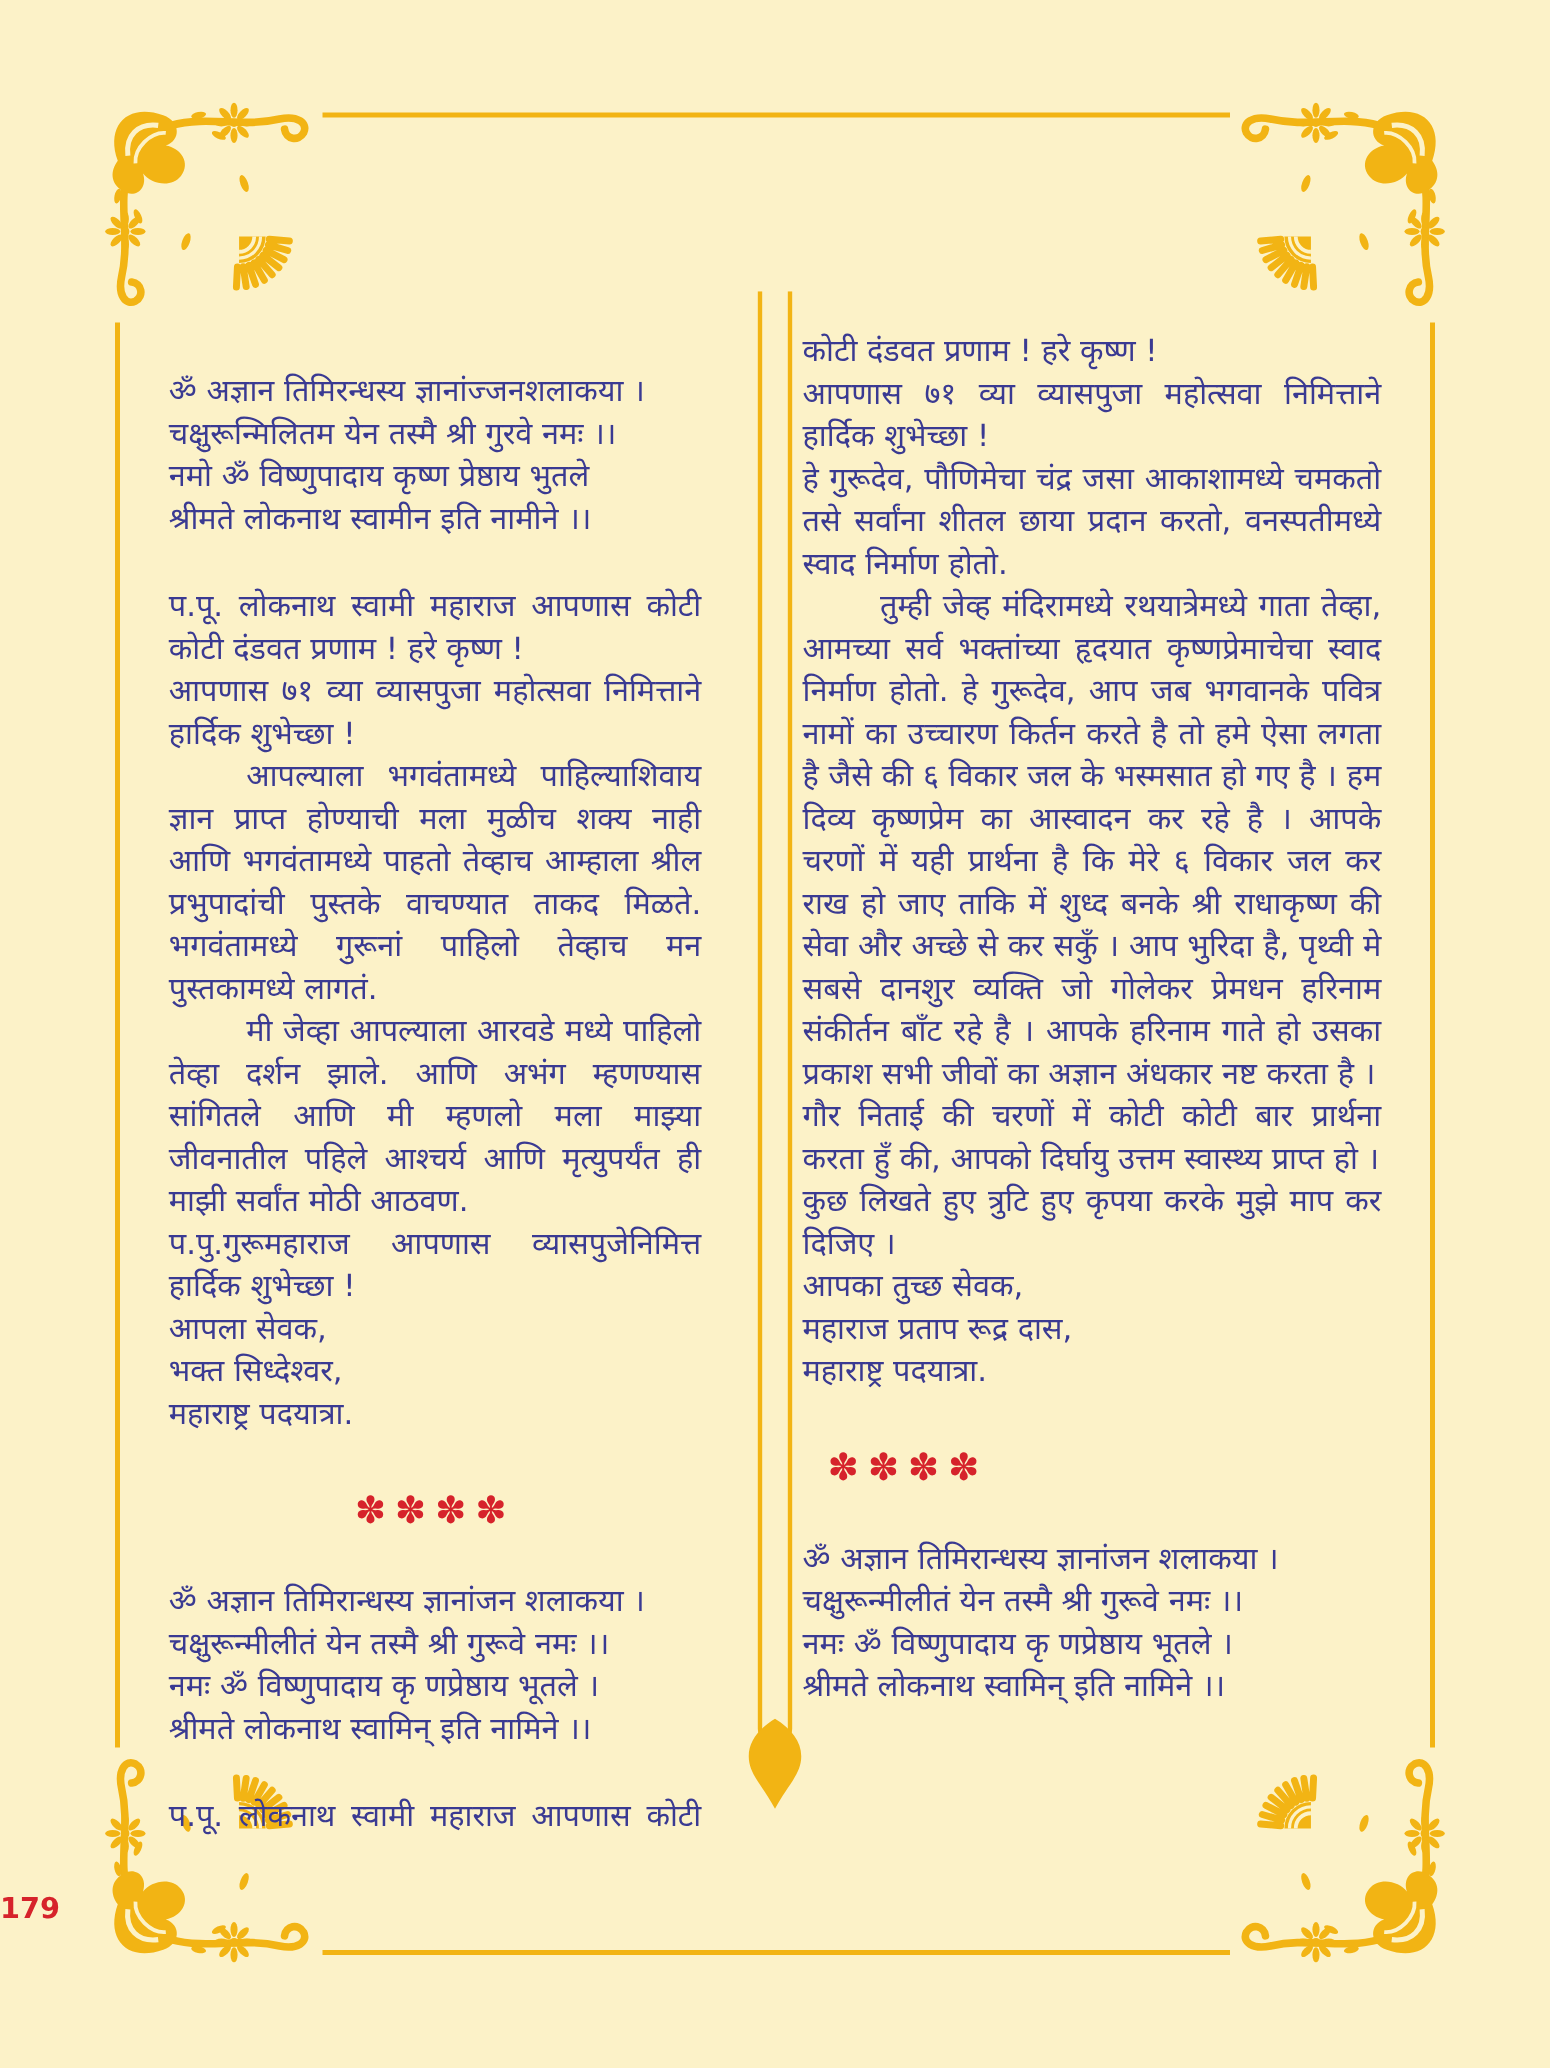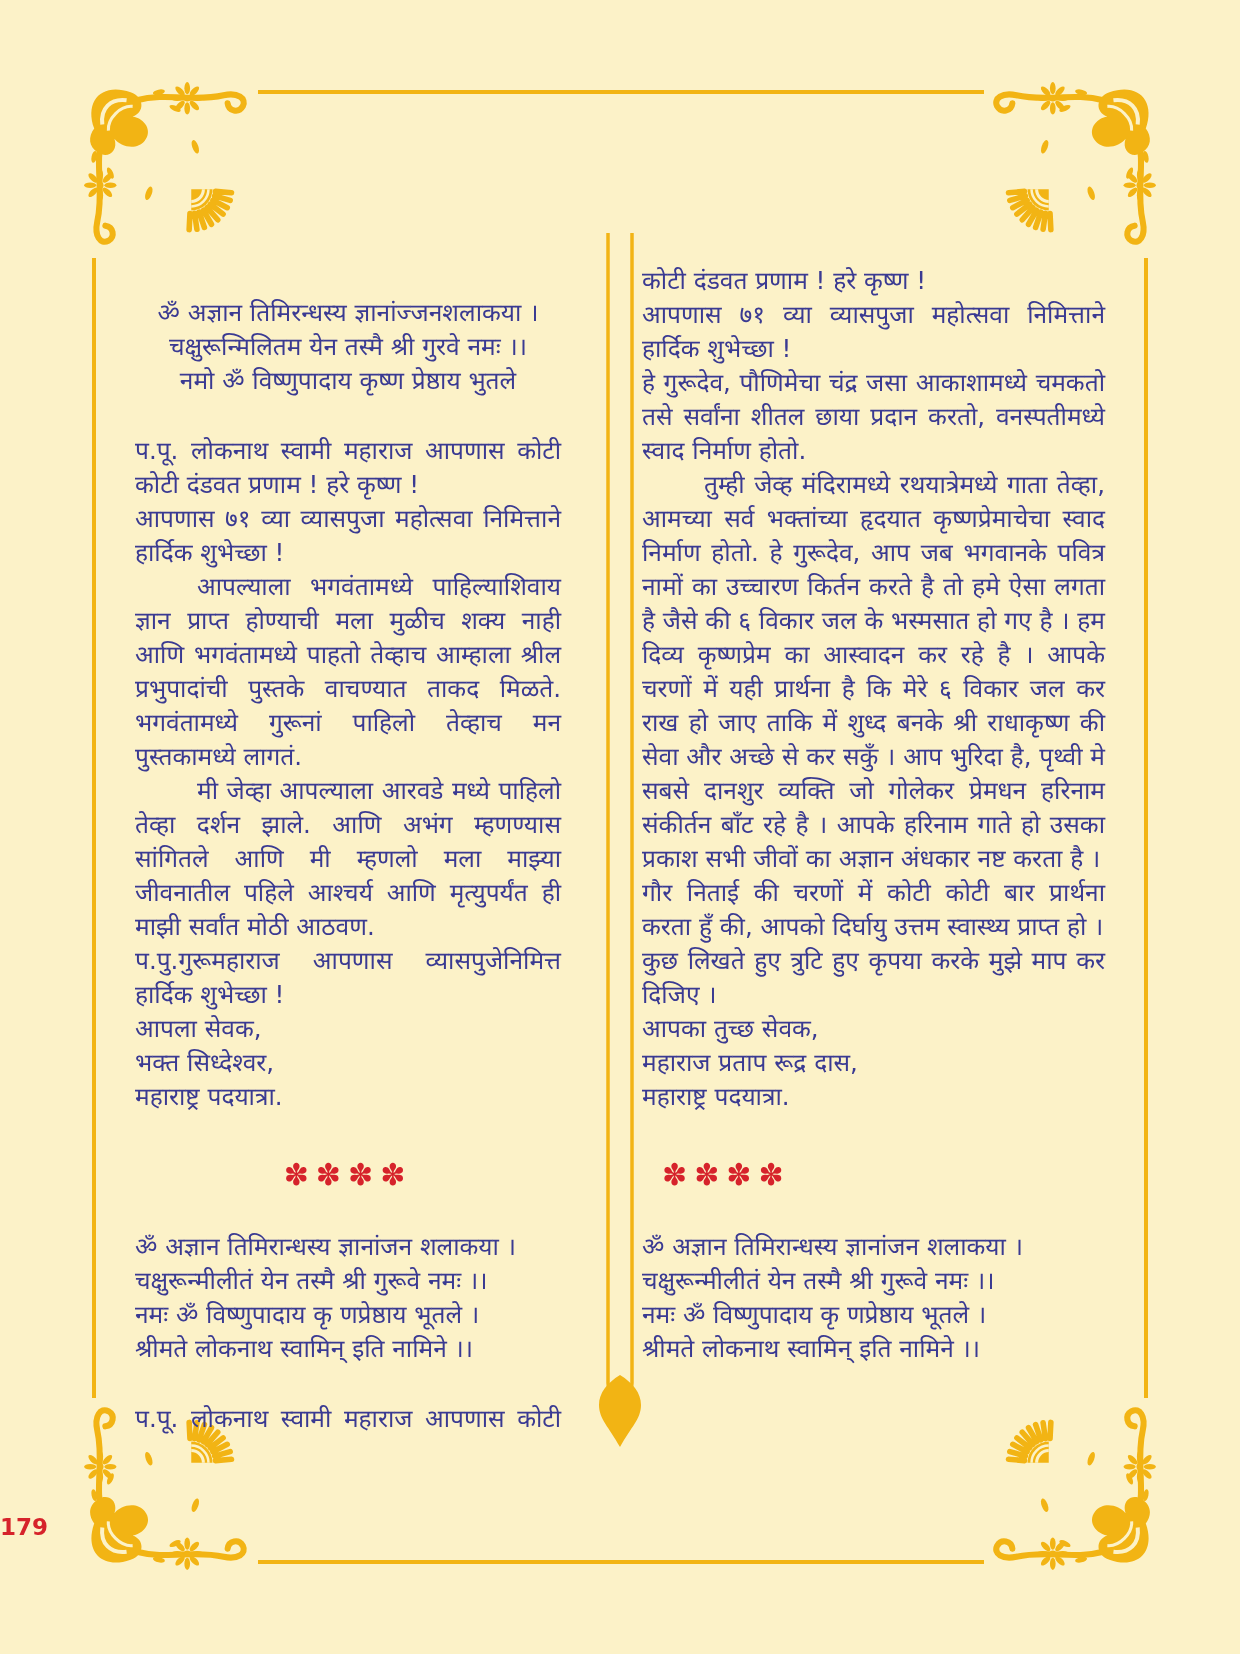--- a/index.html
+++ b/index.html
@@ -29,21 +29,21 @@
   
   .divider{position:absolute;left:592px;top:233px;width:56px;height:1215px;}
 
   
   .col{position:absolute;color:var(--ink);font-size:24.5px;line-height:34px;text-align:justify;}
   .col-left {left:135px;top:296px;width:426px;}
   .col-right{left:642px;top:264px;width:463px;}
   .block{text-align:justify;}
   .block.indent{text-indent:62px;}
   .block.flast{text-align-last:justify;}
-  .verse.a-left{text-align:center;}
+  .verse.a-left{text-align:left;}
   .verse.a-center{}
   .verse{margin-bottom:36px;}
   .sign{}
   .sep{margin:46px 0 40px;color:var(--red);font-weight:bold;font-size:30px;
        letter-spacing:7px;text-align:center;line-height:30px;}
   .sep.a-left{text-align:left;padding-left:20px;}
 
   
   .pagenum{position:absolute;left:0;right:0;top:1514px;text-align:left;
            color:var(--red);font-weight:bold;font-size:23px;}
@@ -127,20 +127,21 @@
       <path d="M16 0 V1150 A12 12 0 0 0 40 1150 V0" fill="none" stroke="#f2b414" stroke-width="3.5"></path>
       <path d="M28 1142 C 15 1150 7 1160 7 1172 C 7 1186 17 1194 28 1214 C 39 1194 49 1186 49 1172 C 49 1160 41 1150 28 1142 Z" fill="#f2b414"></path>
     </svg>
   </div>
 
   <div class="col col-left">
       <div class="block verse a-left">
         <div>ॐ अज्ञान तिमिरन्धस्य ज्ञानांज्जनशलाकया ।</div>
         <div>चक्षुरून्मिलितम येन तस्मै श्री गुरवे नमः ।।</div>
         <div>नमो ॐ विष्णुपादाय कृष्ण प्रेष्ठाय भुतले</div>
+        <div>श्रीमते लोकनाथ स्वामीन इति नामीने ।।</div>
       </div>
       <div class="block para">प.पू. लोकनाथ स्वामी महाराज आपणास कोटी कोटी दंडवत प्रणाम ! हरे कृष्ण !</div>
       <div class="block para">आपणास ७१ व्या व्यासपुजा महोत्सवा निमित्ताने हार्दिक शुभेच्छा !</div>
       <div class="block para indent">आपल्याला भगवंतामध्ये पाहिल्याशिवाय ज्ञान प्राप्त होण्याची मला मुळीच शक्य नाही आणि भगवंतामध्ये पाहतो तेव्हाच आम्हाला श्रील प्रभुपादांची पुस्तके वाचण्यात ताकद मिळते. भगवंतामध्ये गुरूनां पाहिलो तेव्हाच मन पुस्तकामध्ये लागतं.</div>
       <div class="block para indent">मी जेव्हा आपल्याला आरवडे मध्ये पाहिलो तेव्हा दर्शन झाले. आणि अभंग म्हणण्यास सांगितले आणि मी म्हणलो मला माझ्या जीवनातील पहिले आश्चर्य आणि मृत्युपर्यंत ही माझी सर्वांत मोठी आठवण.</div>
       <div class="block para">प.पु.गुरूमहाराज आपणास व्यासपुजेनिमित्त हार्दिक शुभेच्छा !</div>
       <div class="block sign">
         <div>आपला सेवक,</div>
         <div>भक्त सिध्देश्वर,</div>
         <div>महाराष्ट्र पदयात्रा.</div>

